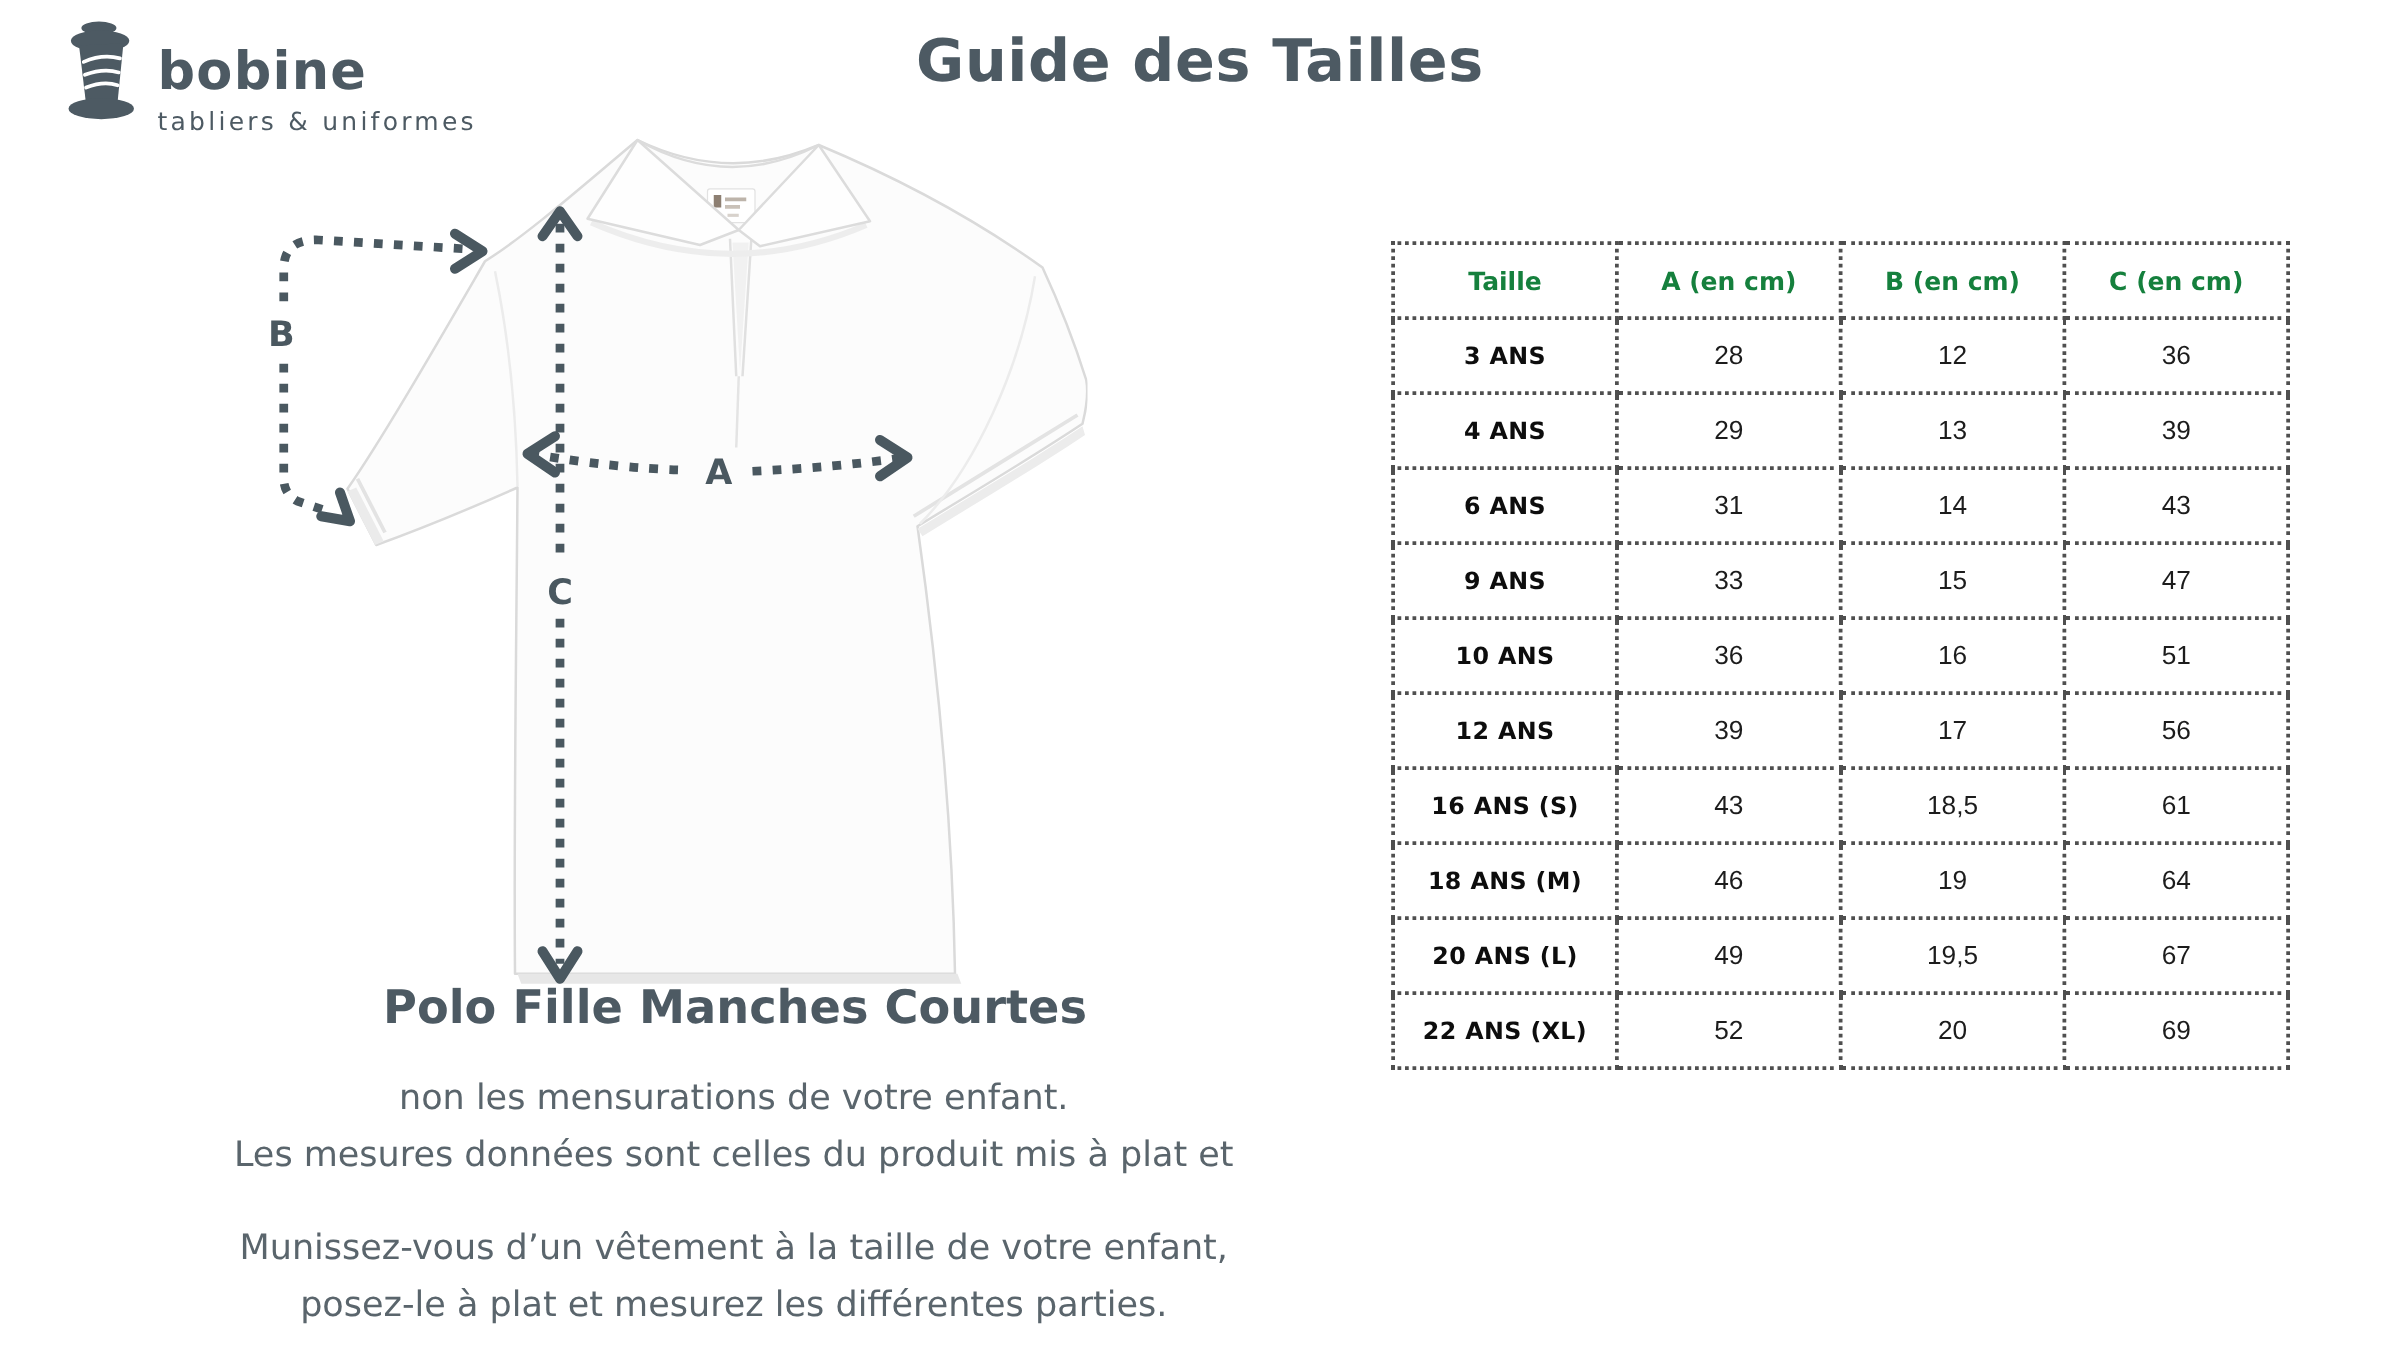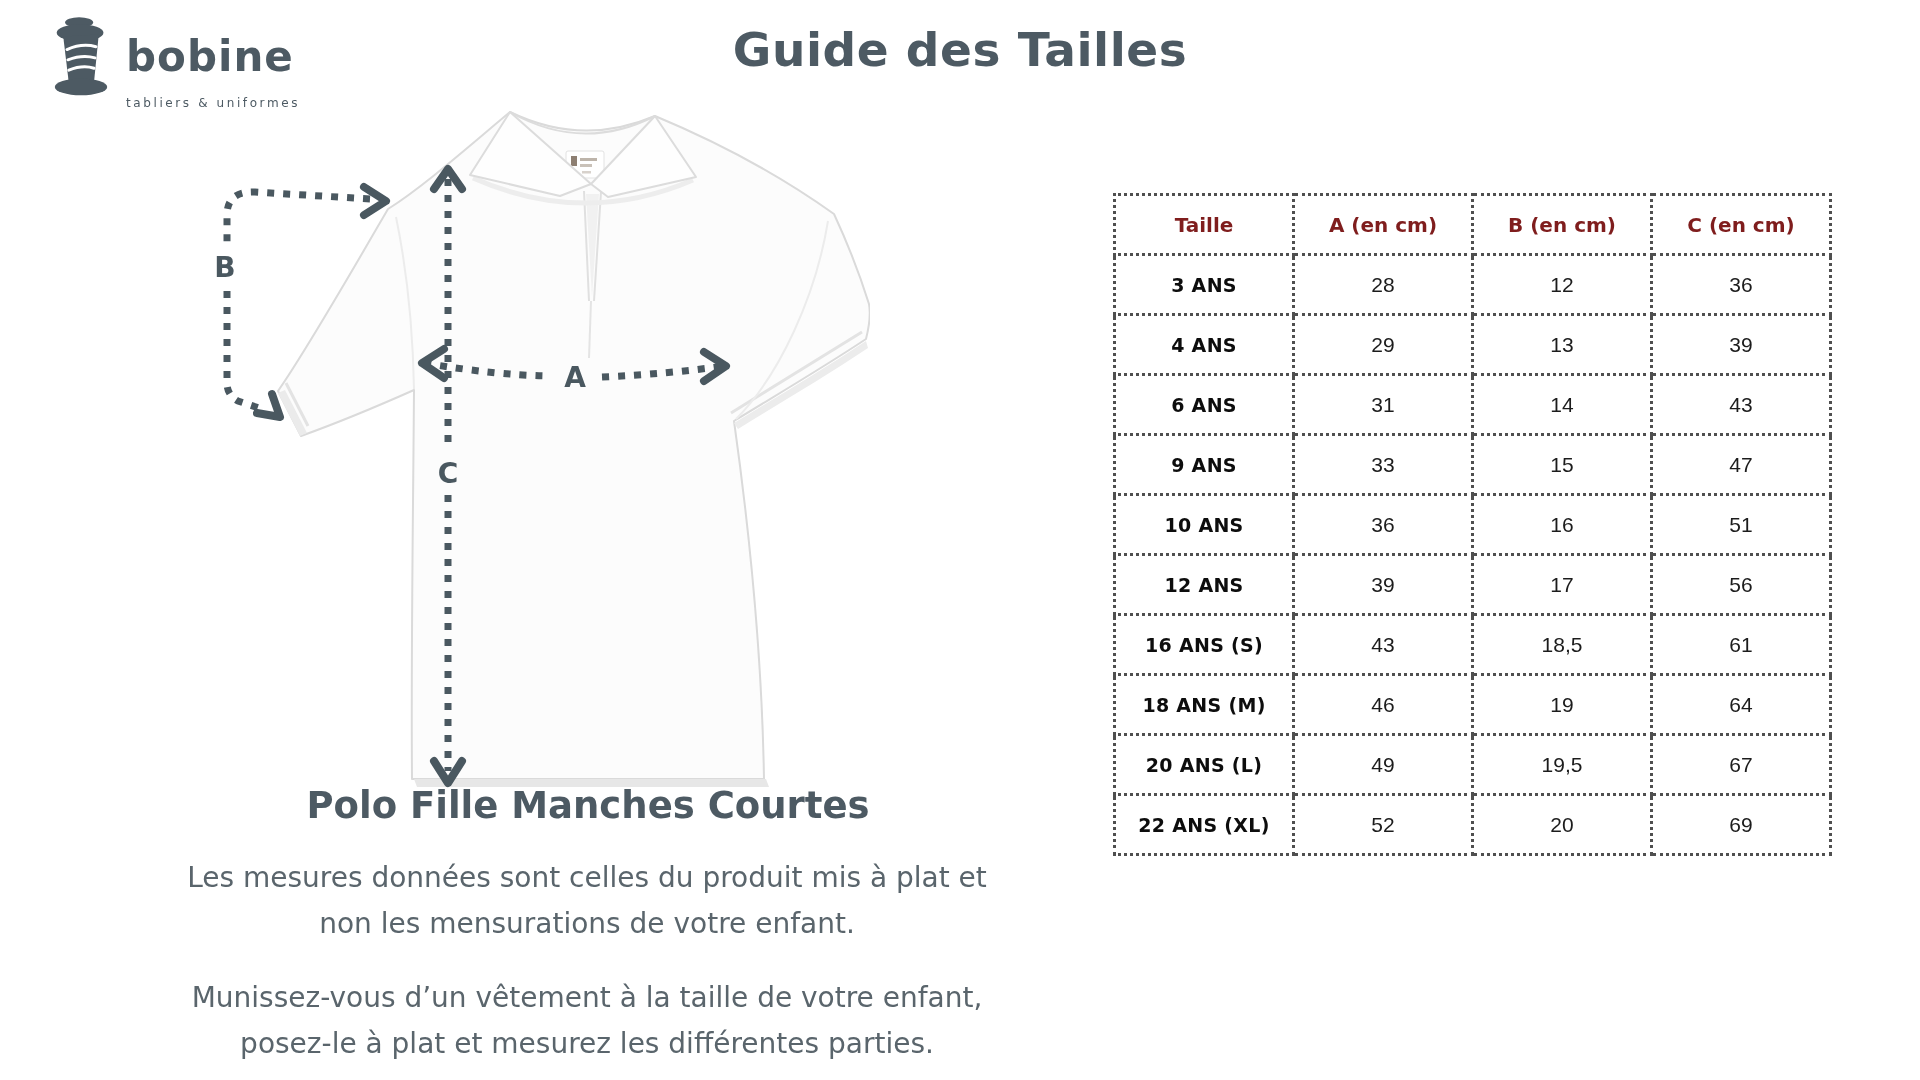--- a/index.html
+++ b/index.html
@@ -15,22 +15,22 @@
   .logo{
     position:absolute;left:48px;top:14px;
     display:flex;align-items:flex-start;gap:12px;
   }
   .logo-text{display:flex;flex-direction:column;margin-top:22px;}
   .logo-name{
     font-size:42px;font-weight:700;line-height:1;
     color:#4d5a63;letter-spacing:1px;
   }
   .logo-tagline{
-    font-size:12px;color:#4d5a63;letter-spacing:2.6px;
-    margin-top:18px;font-family:"DejaVu Sans","Liberation Sans",sans-serif;text-align:right;
+    font-size:20px;color:#4d5a63;letter-spacing:2.6px;
+    margin-top:7px;font-family:"DejaVu Sans","Liberation Sans",sans-serif;text-align:right;
   }
   .page-title{
     position:absolute;left:0;right:0;top:22px;
     text-align:center;
     font-size:47px;font-weight:700;color:#4d5a63;letter-spacing:.5px;
   }
   
   .figure-wrap{position:absolute;left:210px;top:95px;width:660px;height:700px;}
   .figure-caption{
     position:absolute;left:160px;top:784px;width:856px;
@@ -46,21 +46,21 @@
   .size-table{
     position:absolute;left:1113px;top:193px;
     border-collapse:collapse;table-layout:fixed;
   }
   .size-table td,.size-table th{
     border:3px dotted #4f4f4f;
     width:176px;height:57px;
     text-align:center;vertical-align:middle;
     padding:0;background:#ffffff;
   }
-  .size-table th{font-size:20px;font-weight:700;color:#7f1d1d;}
+  .size-table th{font-size:20px;font-weight:700;color:#15803d;}
   .size-table td.lbl{font-size:19px;font-weight:700;color:#0d0d0d;letter-spacing:.3px;text-align:center;}
   .size-table td.val{font-size:21px;font-weight:400;color:#1c1c1c;font-family:"Liberation Sans",sans-serif;}
 </style>
 </head>
 <body>
 
 <div class="logo">
   <span>
     <svg width="66" height="86" viewBox="0 0 70 92" aria-hidden="true">
       <g fill="#4d5a63">
@@ -146,22 +146,22 @@
       <text x="15" y="182">B</text>
       <text x="365" y="292">A</text>
       <text x="238" y="388">C</text>
     </g>
   </svg>
 </div>
 
 <div class="figure-caption">Polo Fille Manches Courtes</div>
 
 <div class="figure-note note-1">
+  <div>non les mensurations de votre enfant.</div>
   <div>Les mesures données sont celles du produit mis à plat et</div>
-  <div>non les mensurations de votre enfant.</div>
 </div>
 
 <div class="figure-note note-2">
   <div>Munissez-vous d’un vêtement à la taille de votre enfant,</div>
   <div>posez-le à plat et mesurez les différentes parties.</div>
 </div>
 
 <table class="size-table">
   <thead>
     <tr>

